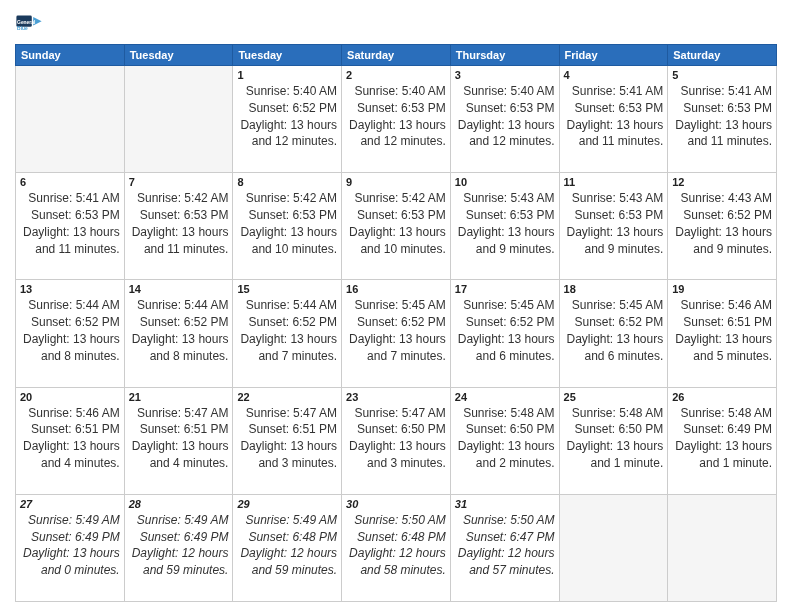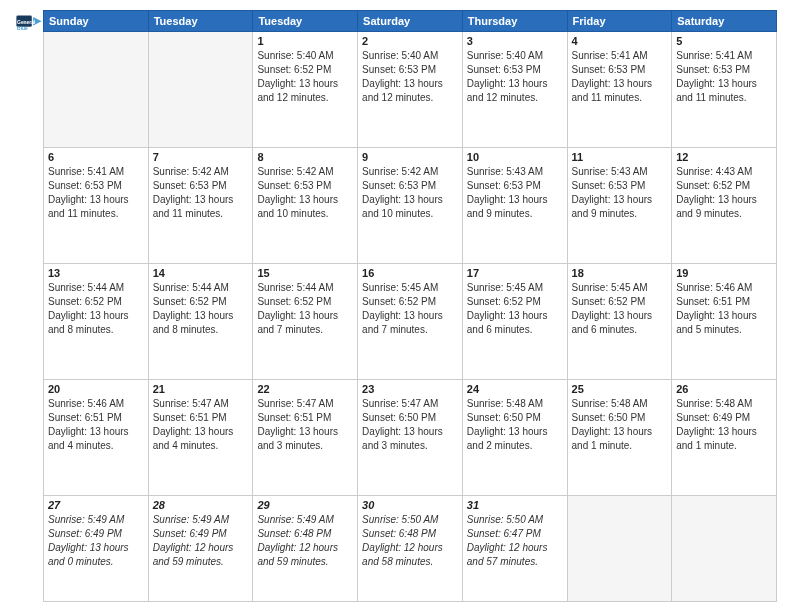--- a/index.html
+++ b/index.html
@@ -8,20 +8,21 @@
       height: 612px;
       font-family: Arial, sans-serif;
       background: #fff;
       overflow: hidden;
     }
     .page {
       width: 792px;
       height: 612px;
       padding: 10px 15px;
       display: flex;
+      flex-direction: column;
     }
     .header {
       display: flex;
       justify-content: space-between;
       align-items: flex-start;
       margin-bottom: 6px;
     }
     .logo {
       display: flex;
       align-items: center;
@@ -71,23 +72,24 @@
       background: #f5f5f5;
     }
     .day-num {
       font-size: 11px;
       font-weight: bold;
       color: #222;
       display: block;
       margin-bottom: 2px;
     }
     .day-info {
-      font-size: 10px;
+      font-size: 12px;
       color: #333;
       line-height: 1.4;
+      text-align: right;
     }
     tr:last-child td {
       height: 80px;
       font-style: italic;
     }
   </style>
 </head>
 <body>
 
 <div class="page">

